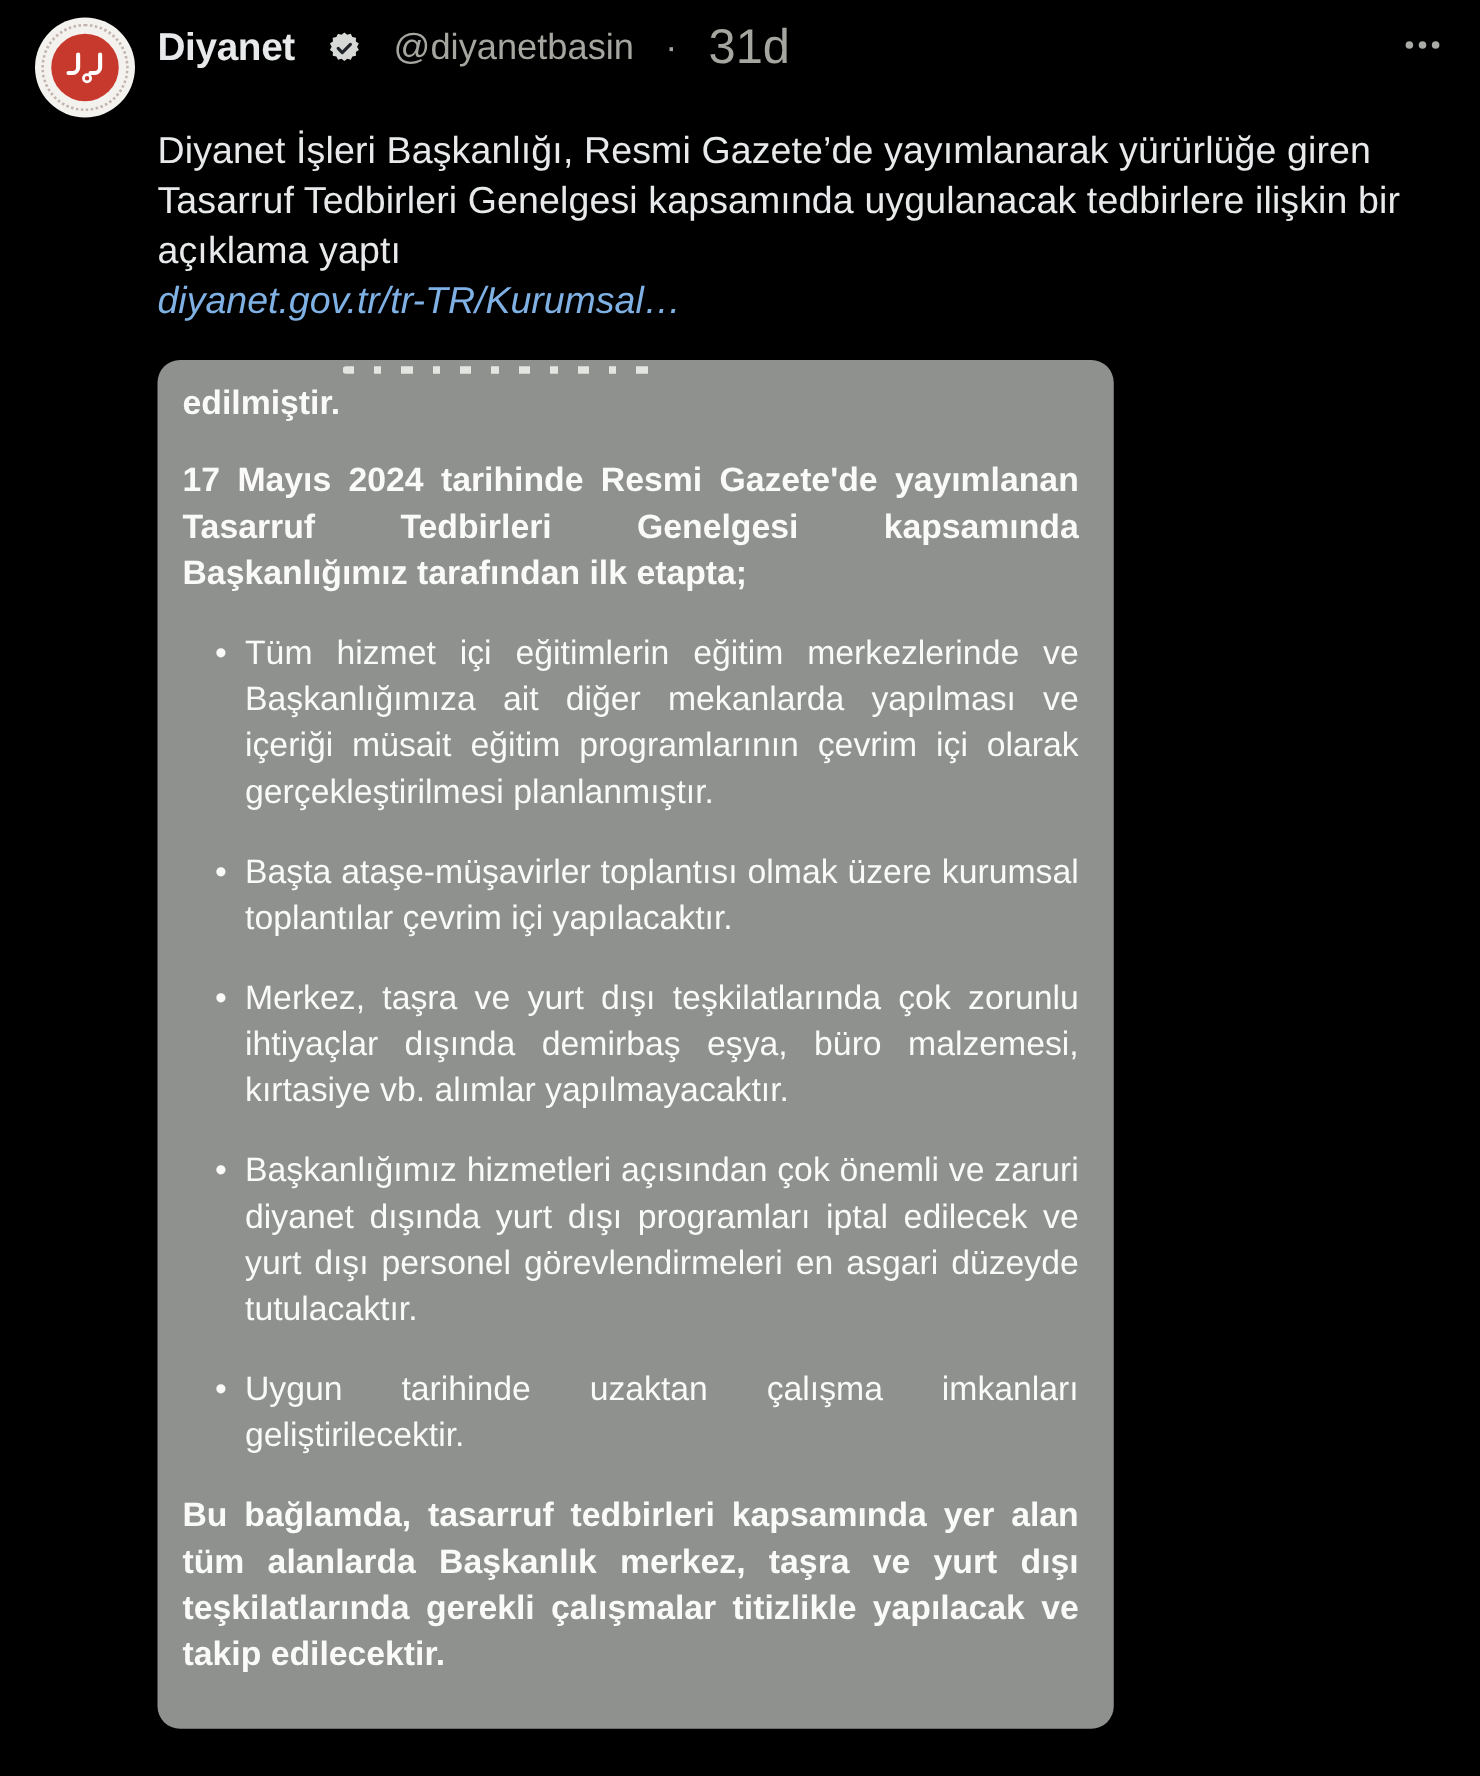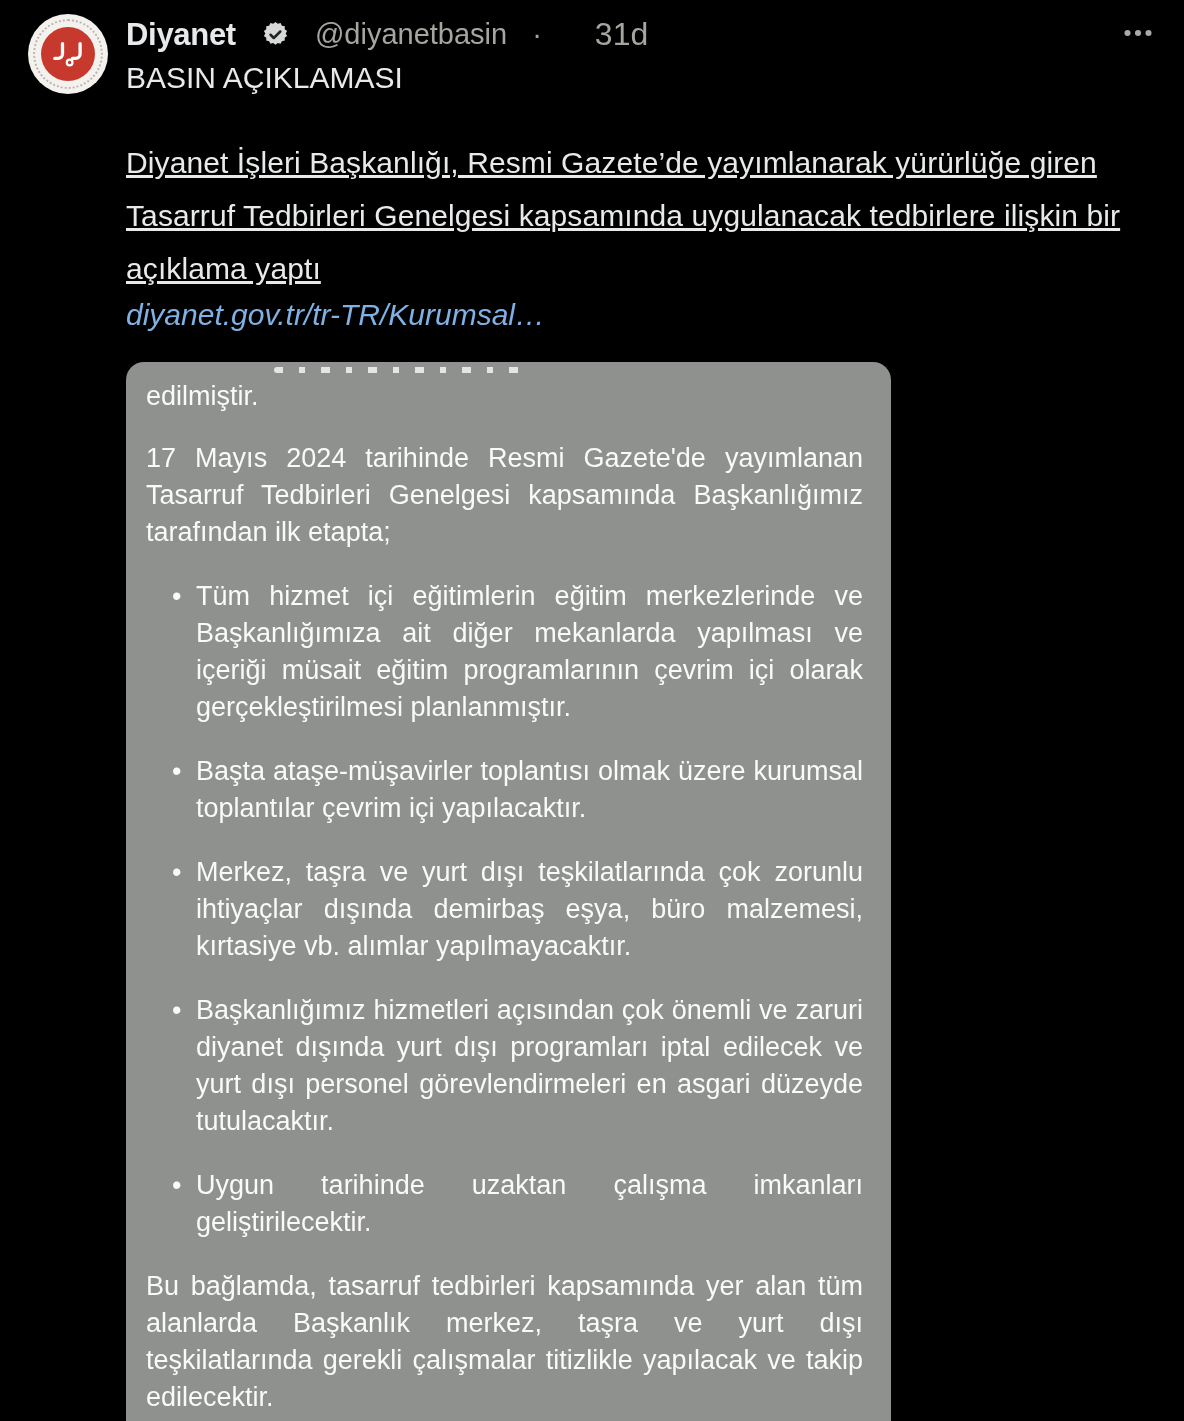--- a/index.html
+++ b/index.html
@@ -14,38 +14,38 @@
   .avatar-dots{position:absolute;inset:5px;border-radius:50%;border:2px dotted #9a8078;opacity:.55;}
   .avatar-core{position:absolute;inset:13px;border-radius:50%;background:#c8392d;display:flex;align-items:center;justify-content:center;}
   .avatar-core svg{width:44px;height:44px;}
 
   .content-col{flex:1;min-width:0;}
   .name-row{display:flex;align-items:center;gap:25px;margin-top:2px;}
   .display-name{color:#e7e9ea;font-weight:700;font-size:31px;letter-spacing:-.3px;cursor:pointer;}
   .badge{width:29px;height:29px;flex:none;}
   .handle{color:#a4a69f;font-size:29px;cursor:pointer;}
   .dot-sep{color:#a4a69f;font-size:29px;}
-  .timestamp{color:#a4a69f;font-size:32px;margin-left:28px;}
+  .timestamp{color:#a4a69f;font-size:39px;}
   .more-btn{margin-left:auto;margin-right:6px;cursor:pointer;}
   .more-btn svg{width:40px;height:28px;}
 
   .subtitle{color:#e7e9ea;font-size:30px;margin-top:8px;}
-  .body-text{color:#e7e9ea;font-size:30px;line-height:53px;margin-top:41px;letter-spacing:.1px;text-decoration:underline;}
+  .body-text{color:#e7e9ea;font-size:30px;line-height:40px;margin-top:41px;letter-spacing:.1px;}
   .tweet-link{color:#7fb1e4;font-size:30px;line-height:40px;text-decoration:none;display:inline-block;cursor:pointer;font-style:italic;}
 
   .card{
     width:765px;box-sizing:border-box;background:#8e918e;border-radius:18px;
     margin-top:27px;padding:5px 28px 14px 20px;
     color:#fafaf8;font-size:27px;line-height:37px;overflow:hidden;cursor:pointer;
   }
   .clip-strip{
     height:6px;width:250px;margin:0 0 5px 128px;border-radius:3px;opacity:.9;
     background:repeating-linear-gradient(90deg,#edefeb 0 9px,transparent 9px 25px,#edefeb 25px 31px,transparent 31px 47px);
   }
-  .card p{margin:0 0 27px;text-align:justify;}
+  .card p{margin:0 0 27px;text-align:justify;font-weight:bold;}
   .card .first-line{text-align:left;margin-bottom:25px;}
   .card ul{list-style:none;margin:0 0 0 26px;padding:0;}
   .card li{position:relative;padding-left:24px;text-align:justify;margin-bottom:27px;}
   .card li::before{content:"\2022";position:absolute;left:0;top:0;}
 </style>
 </head>
 <body>
 
 <div class="tweet">
   <div class="avatar-col">
@@ -77,21 +77,20 @@
         <svg viewBox="0 0 34 24">
           <g fill="#a9aca6">
             <circle cx="8" cy="12" r="2.6"></circle>
               <circle cx="17" cy="12" r="2.6"></circle>
               <circle cx="26" cy="12" r="2.6"></circle>
           </g>
         </svg>
       </span>
     </div>
 
-    <div class="subtitle">BASIN AÇIKLAMASI</div>
 
     <div class="body-text">Diyanet İşleri Başkanlığı, Resmi Gazete’de yayımlanarak yürürlüğe giren Tasarruf Tedbirleri Genelgesi kapsamında uygulanacak tedbirlere ilişkin bir açıklama yaptı</div>
     <a class="tweet-link">diyanet.gov.tr/tr-TR/Kurumsal…</a>
 
     <div class="card">
       <div class="clip-strip"></div>
       <p class="first-line">edilmiştir.</p>
       <p>17 Mayıs 2024 tarihinde Resmi Gazete'de yayımlanan Tasarruf Tedbirleri Genelgesi kapsamında Başkanlığımız tarafından ilk etapta;</p>
       <ul>
         <li>Tüm hizmet içi eğitimlerin eğitim merkezlerinde ve Başkanlığımıza ait diğer mekanlarda yapılması ve içeriği müsait eğitim programlarının çevrim içi olarak gerçekleştirilmesi planlanmıştır.</li>

